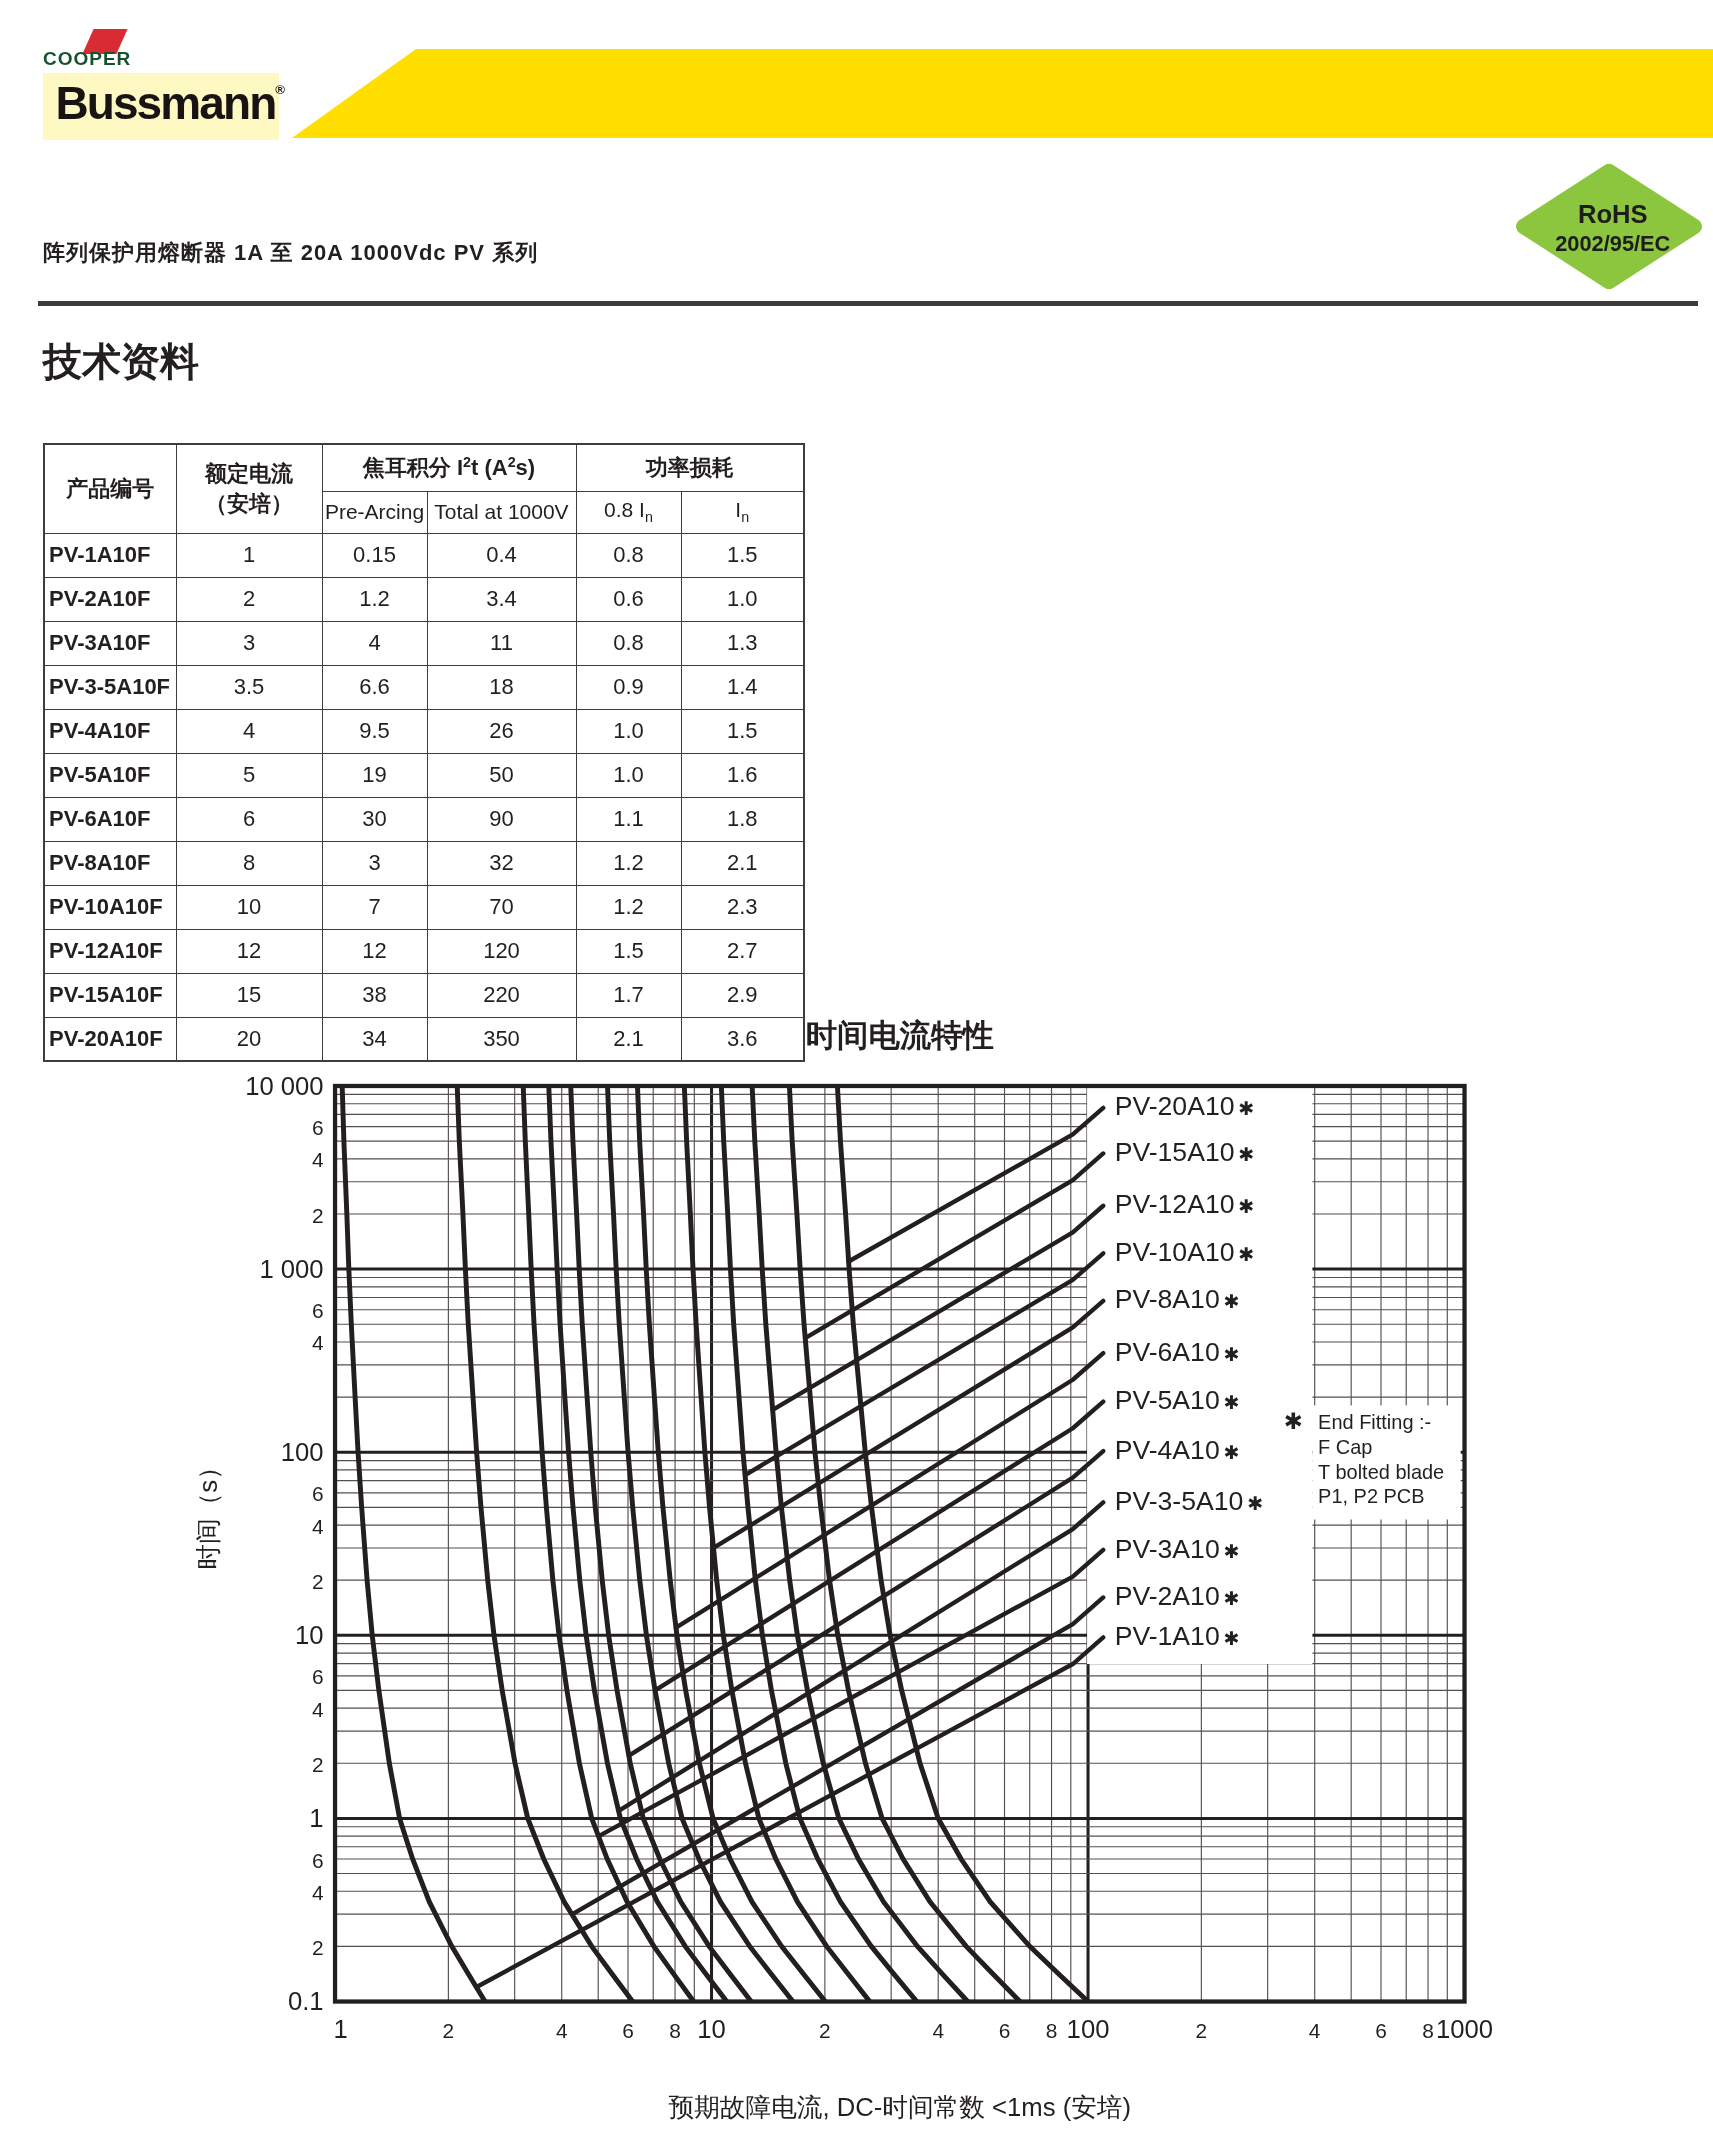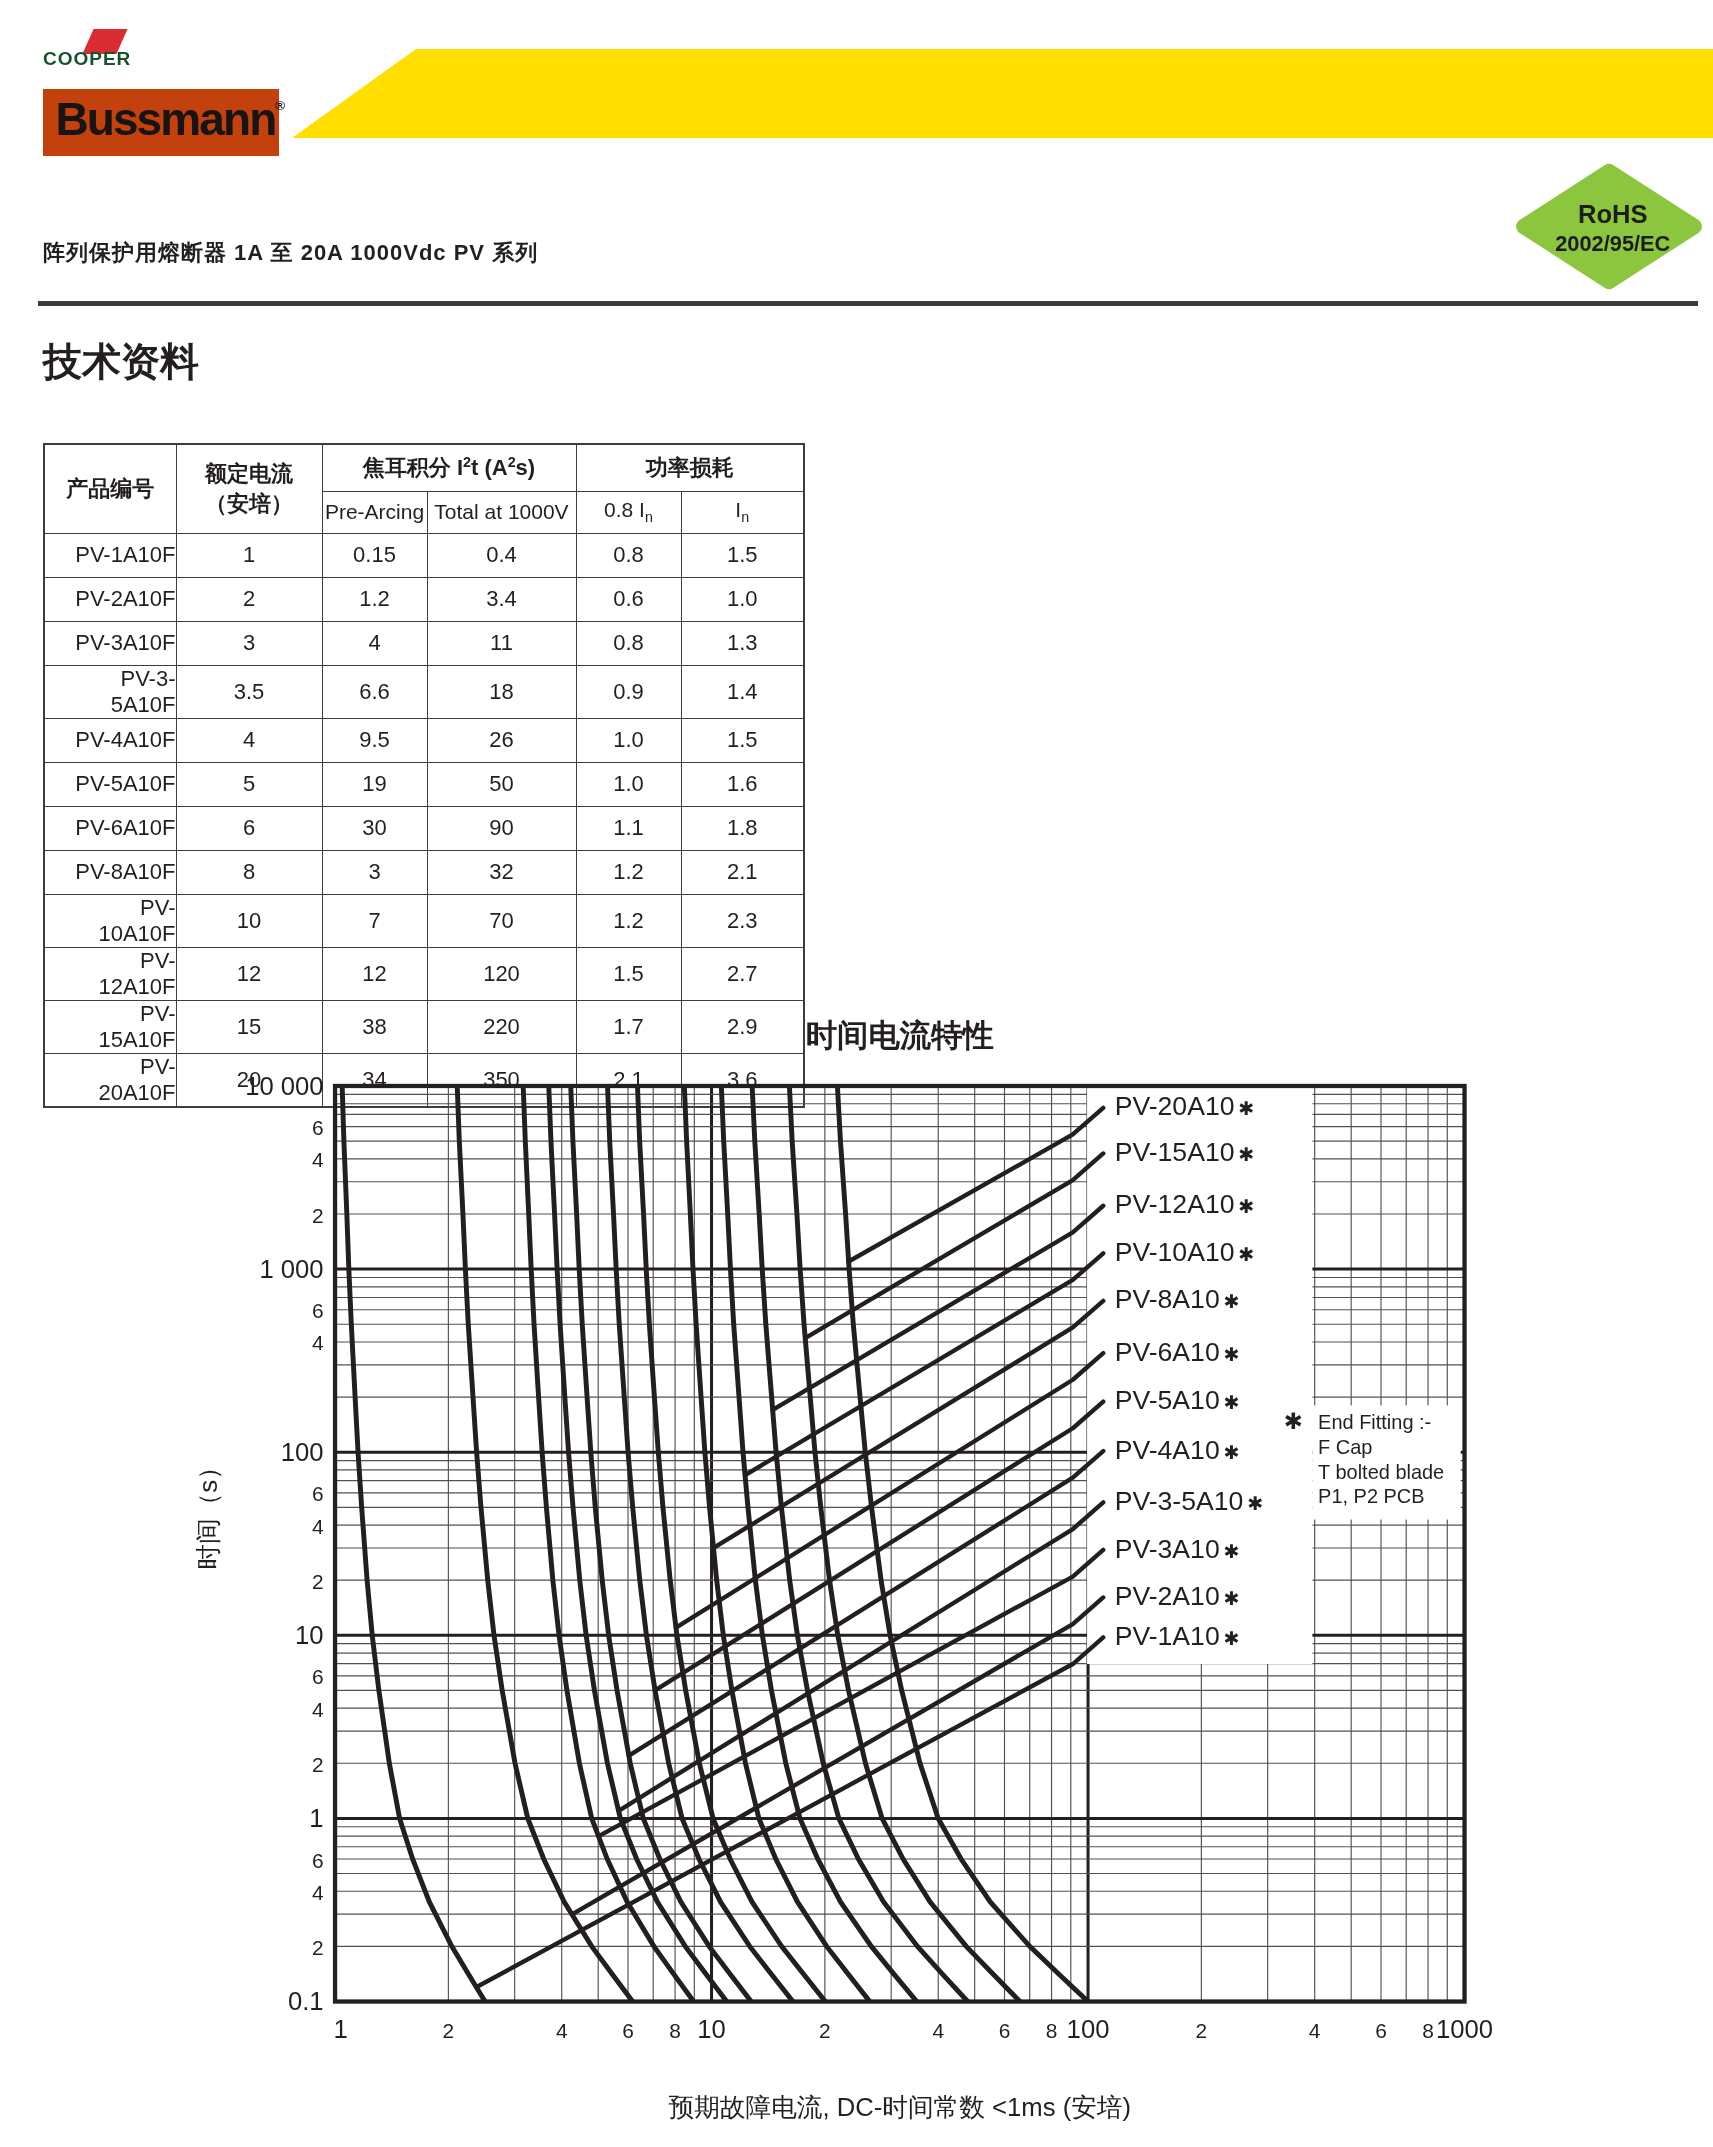--- a/index.html
+++ b/index.html
@@ -2,38 +2,38 @@
 <html style="font-size:15px"><head>
 <meta charset="utf-8">
 <style>
   html,body{margin:0;padding:0;background:#ffffff;}
   #page{position:relative;width:1714px;height:2148px;background:#fff;overflow:hidden;
         font-family:"Liberation Sans",sans-serif;color:#231f20;}
   .abs{position:absolute;}
   
   #cooper-red{left:88px;top:28.5px;width:34px;height:25px;background:#d92c32;transform:skewX(-24deg);}
   #cooper-text{left:43px;top:48px;font-size:19px;font-weight:700;letter-spacing:1px;color:#14532d;}
-  #buss-box{left:43px;top:73px;width:236px;height:67px;background:#c2410c;margin-top:16px;}
+  #buss-box{left:43px;top:73px;width:236px;height:67px;background:#fef9c3;}
   #buss-text{position:absolute;left:12.4px;top:2.9px;font-size:46px;font-weight:800;letter-spacing:-1.9px;color:#181414;}
   #buss-reg{font-size:13.3px;vertical-align:25px;letter-spacing:0;}
   #banner{left:292px;top:49px;width:1422px;height:89px;background:#ffde00;
           clip-path:polygon(124px 0,100% 0,100% 100%,0 100%);}
   
   #h1{left:43px;top:179px;font-size:39px;font-weight:700;letter-spacing:1px;}
   #h2{left:43px;top:238px;font-size:22px;font-weight:600;letter-spacing:1px;}
   #rule{left:38px;top:301px;width:1660px;height:4.8px;background:#3d3b3c;}
   #section-title{left:43px;top:335px;font-size:39px;font-weight:700;}
   
   #spec-table{left:43px;top:443px;border-collapse:collapse;table-layout:fixed;}
   #spec-table th,#spec-table td{border:1.9px solid #3d3d3d;text-align:center;vertical-align:middle;
       font-size:22px;color:#231f20;padding:0;}
   #spec-table{border:2.9px solid #3d3d3d;}
   #spec-table th{font-weight:600;}
   #spec-table th.en{font-weight:400;font-size:21px;}
-  #spec-table td.prod{text-align:right;padding-left:26px;font-weight:400;}
+  #spec-table td.prod{text-align:left;padding-left:4px;font-weight:700;}
   #spec-table sup{font-size:14.3px;}
   #spec-table sub{font-size:14.3px;}
   tr.hr1{height:47px;} tr.hr2{height:42px;} #spec-table tbody tr{height:44px;}
   
   .gmin{stroke:#54504f;stroke-width:1.2;}
   .gmaj{stroke:#231f20;stroke-width:3.2;}
   .frame{fill:none;stroke:#231f20;stroke-width:4.5;}
   .curve{fill:none;stroke:#231f20;stroke-width:5.2;stroke-linecap:round;}
   .leader{fill:none;stroke:#231f20;stroke-width:4.6;stroke-linecap:round;stroke-linejoin:round;}
   .clabel{font:400 28px "Liberation Sans",sans-serif;fill:#231f20;}

